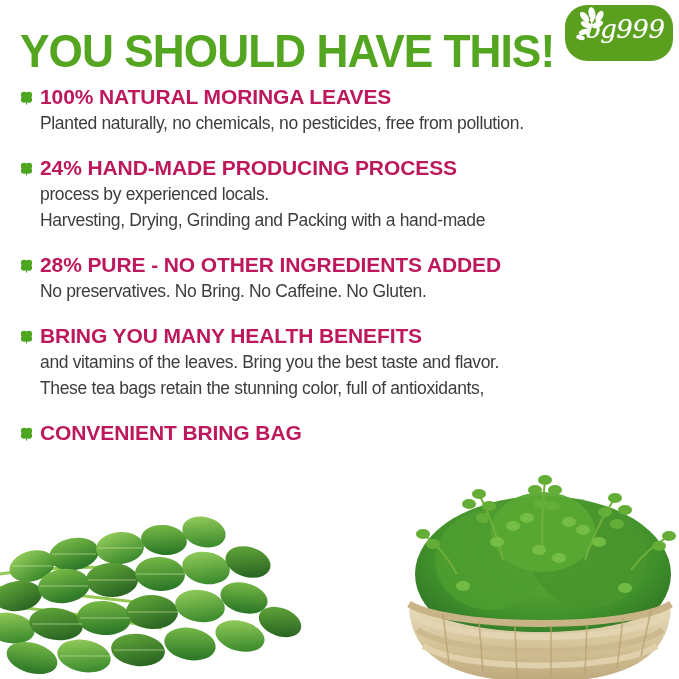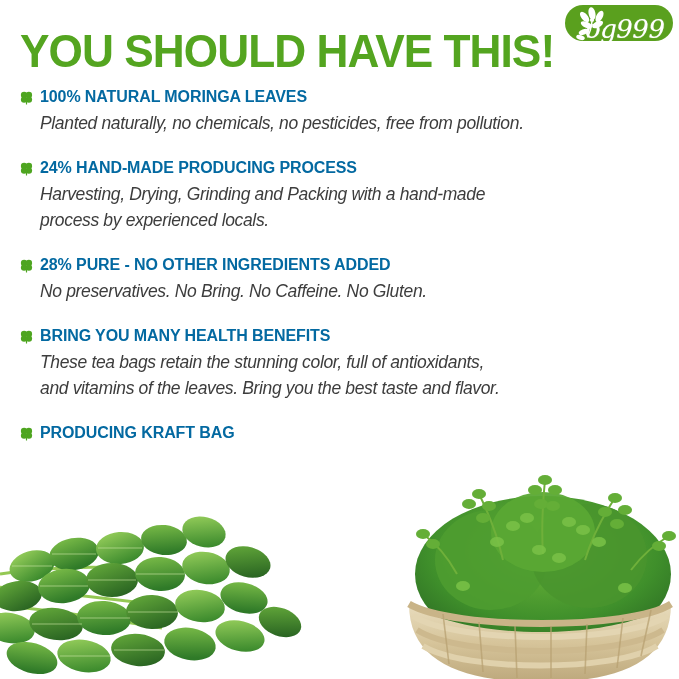--- a/index.html
+++ b/index.html
@@ -21,21 +21,21 @@
     background: #ffffff;
     overflow: hidden;
   }
 
   
   .logo-badge {
     position: absolute;
     top: 5px;
     left: 565px;
     width: 108px;
-    height: 36px;
+    height: 56px;
     background: #5aa01e;
     border-radius: 22px;
     overflow: hidden;
   }
   .logo-flower {
     position: absolute;
     left: 7px;
     top: 2px;
     width: 40px;
     height: 38px;
@@ -92,36 +92,36 @@
     position: absolute;
     left: 19px;
     top: 4px;
     width: 15px;
     height: 15px;
   }
 
   .feat-title {
     font-family: "Liberation Sans", sans-serif;
     font-weight: 700;
-    font-size: 16px;
+    font-size: 21px;
     line-height: 21px;
     letter-spacing: -0.1px;
-    color: #0369a1;
+    color: #be185d;
     white-space: nowrap;
   }
   .feat-body {
     margin-top: 3px;
     font-family: "Liberation Sans", sans-serif;
     font-weight: 400;
     font-size: 17.5px;
     line-height: 26px;
     letter-spacing: -0.35px;
     color: #3d3d3d;
   }
-  .feat-body .line { display: block; white-space: nowrap; font-style: italic; }
+  .feat-body .line { display: block; white-space: nowrap; }
 
   
   .photo {
     position: absolute;
     overflow: hidden;
   }
   .photo-leaves {
     left: -8px;
     bottom: 0;
     width: 320px;
@@ -182,22 +182,22 @@
         <g fill="#4ea520">
           <circle cx="5.1" cy="5.0" r="3.2"></circle>
           <circle cx="9.9" cy="5.0" r="3.2"></circle>
           <circle cx="5.1" cy="9.6" r="3.2"></circle>
           <circle cx="9.9" cy="9.6" r="3.2"></circle>
           <rect x="6.9" y="8.5" width="1.2" height="6" rx="0.5"></rect>
         </g>
       </svg>
       <div class="feat-title">24% HAND-MADE PRODUCING PROCESS</div>
       <div class="feat-body">
+        <span class="line">process by experienced locals.</span>
         <span class="line">Harvesting, Drying, Grinding and Packing with a hand-made</span>
-        <span class="line">process by experienced locals.</span>
       </div>
     </div>
 
     <div class="feature">
       <svg class="bullet-icon" viewBox="0 0 15 15">
         <g fill="#4ea520">
           <circle cx="5.1" cy="5.0" r="3.2"></circle>
           <circle cx="9.9" cy="5.0" r="3.2"></circle>
           <circle cx="5.1" cy="9.6" r="3.2"></circle>
           <circle cx="9.9" cy="9.6" r="3.2"></circle>
@@ -215,36 +215,36 @@
         <g fill="#4ea520">
           <circle cx="5.1" cy="5.0" r="3.2"></circle>
           <circle cx="9.9" cy="5.0" r="3.2"></circle>
           <circle cx="5.1" cy="9.6" r="3.2"></circle>
           <circle cx="9.9" cy="9.6" r="3.2"></circle>
           <rect x="6.9" y="8.5" width="1.2" height="6" rx="0.5"></rect>
         </g>
       </svg>
       <div class="feat-title">BRING YOU MANY HEALTH BENEFITS</div>
       <div class="feat-body">
+        <span class="line">and vitamins of the leaves. Bring you the best taste and flavor.</span>
         <span class="line">These tea bags retain the stunning color, full of antioxidants,</span>
-        <span class="line">and vitamins of the leaves. Bring you the best taste and flavor.</span>
-      </div>
-    </div>
-
-    <div class="feature">
-      <svg class="bullet-icon" viewBox="0 0 15 15">
-        <g fill="#4ea520">
-          <circle cx="5.1" cy="5.0" r="3.2"></circle>
-          <circle cx="9.9" cy="5.0" r="3.2"></circle>
-          <circle cx="5.1" cy="9.6" r="3.2"></circle>
-          <circle cx="9.9" cy="9.6" r="3.2"></circle>
-          <rect x="6.9" y="8.5" width="1.2" height="6" rx="0.5"></rect>
-        </g>
-      </svg>
-      <div class="feat-title">PRODUCING KRAFT BAG</div>
+      </div>
+    </div>
+
+    <div class="feature">
+      <svg class="bullet-icon" viewBox="0 0 15 15">
+        <g fill="#4ea520">
+          <circle cx="5.1" cy="5.0" r="3.2"></circle>
+          <circle cx="9.9" cy="5.0" r="3.2"></circle>
+          <circle cx="5.1" cy="9.6" r="3.2"></circle>
+          <circle cx="9.9" cy="9.6" r="3.2"></circle>
+          <rect x="6.9" y="8.5" width="1.2" height="6" rx="0.5"></rect>
+        </g>
+      </svg>
+      <div class="feat-title">CONVENIENT BRING BAG</div>
       <div class="feat-body">
       </div>
     </div>
 
   </div>
 
   <div class="photo photo-leaves">
     <svg viewBox="0 0 320 175" preserveAspectRatio="none">
       <defs>
         <linearGradient id="lf1" x1="0" y1="0" x2="0.3" y2="1">

